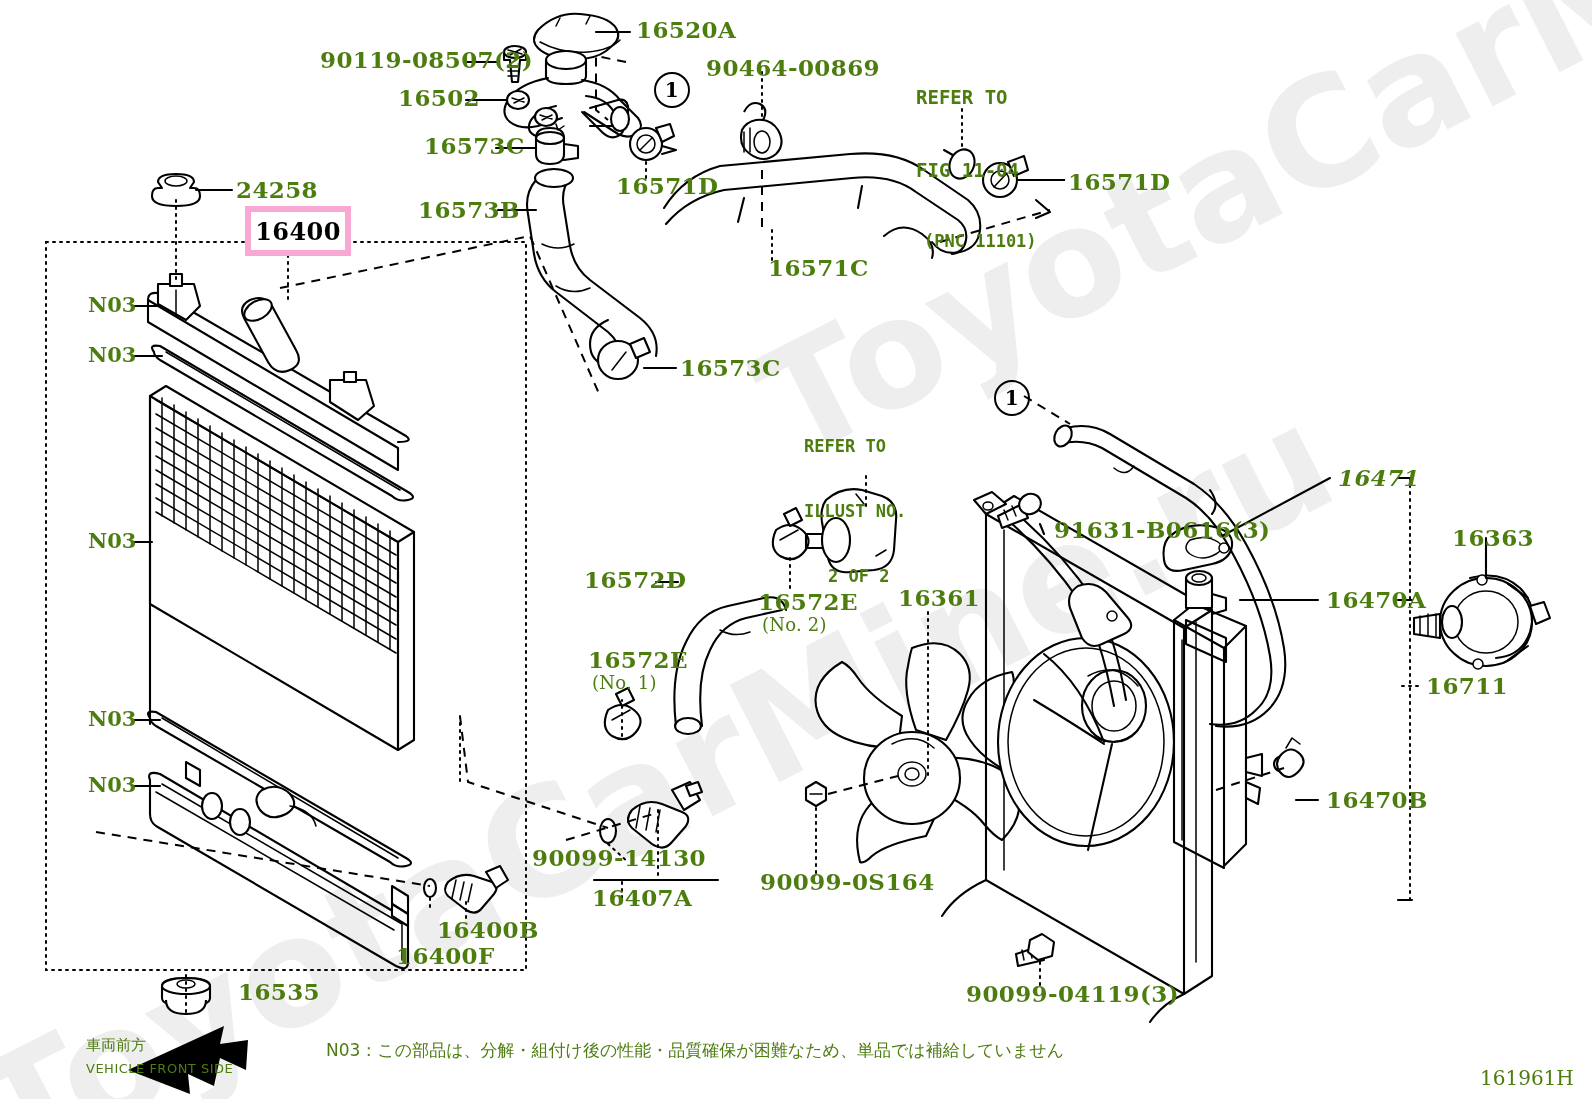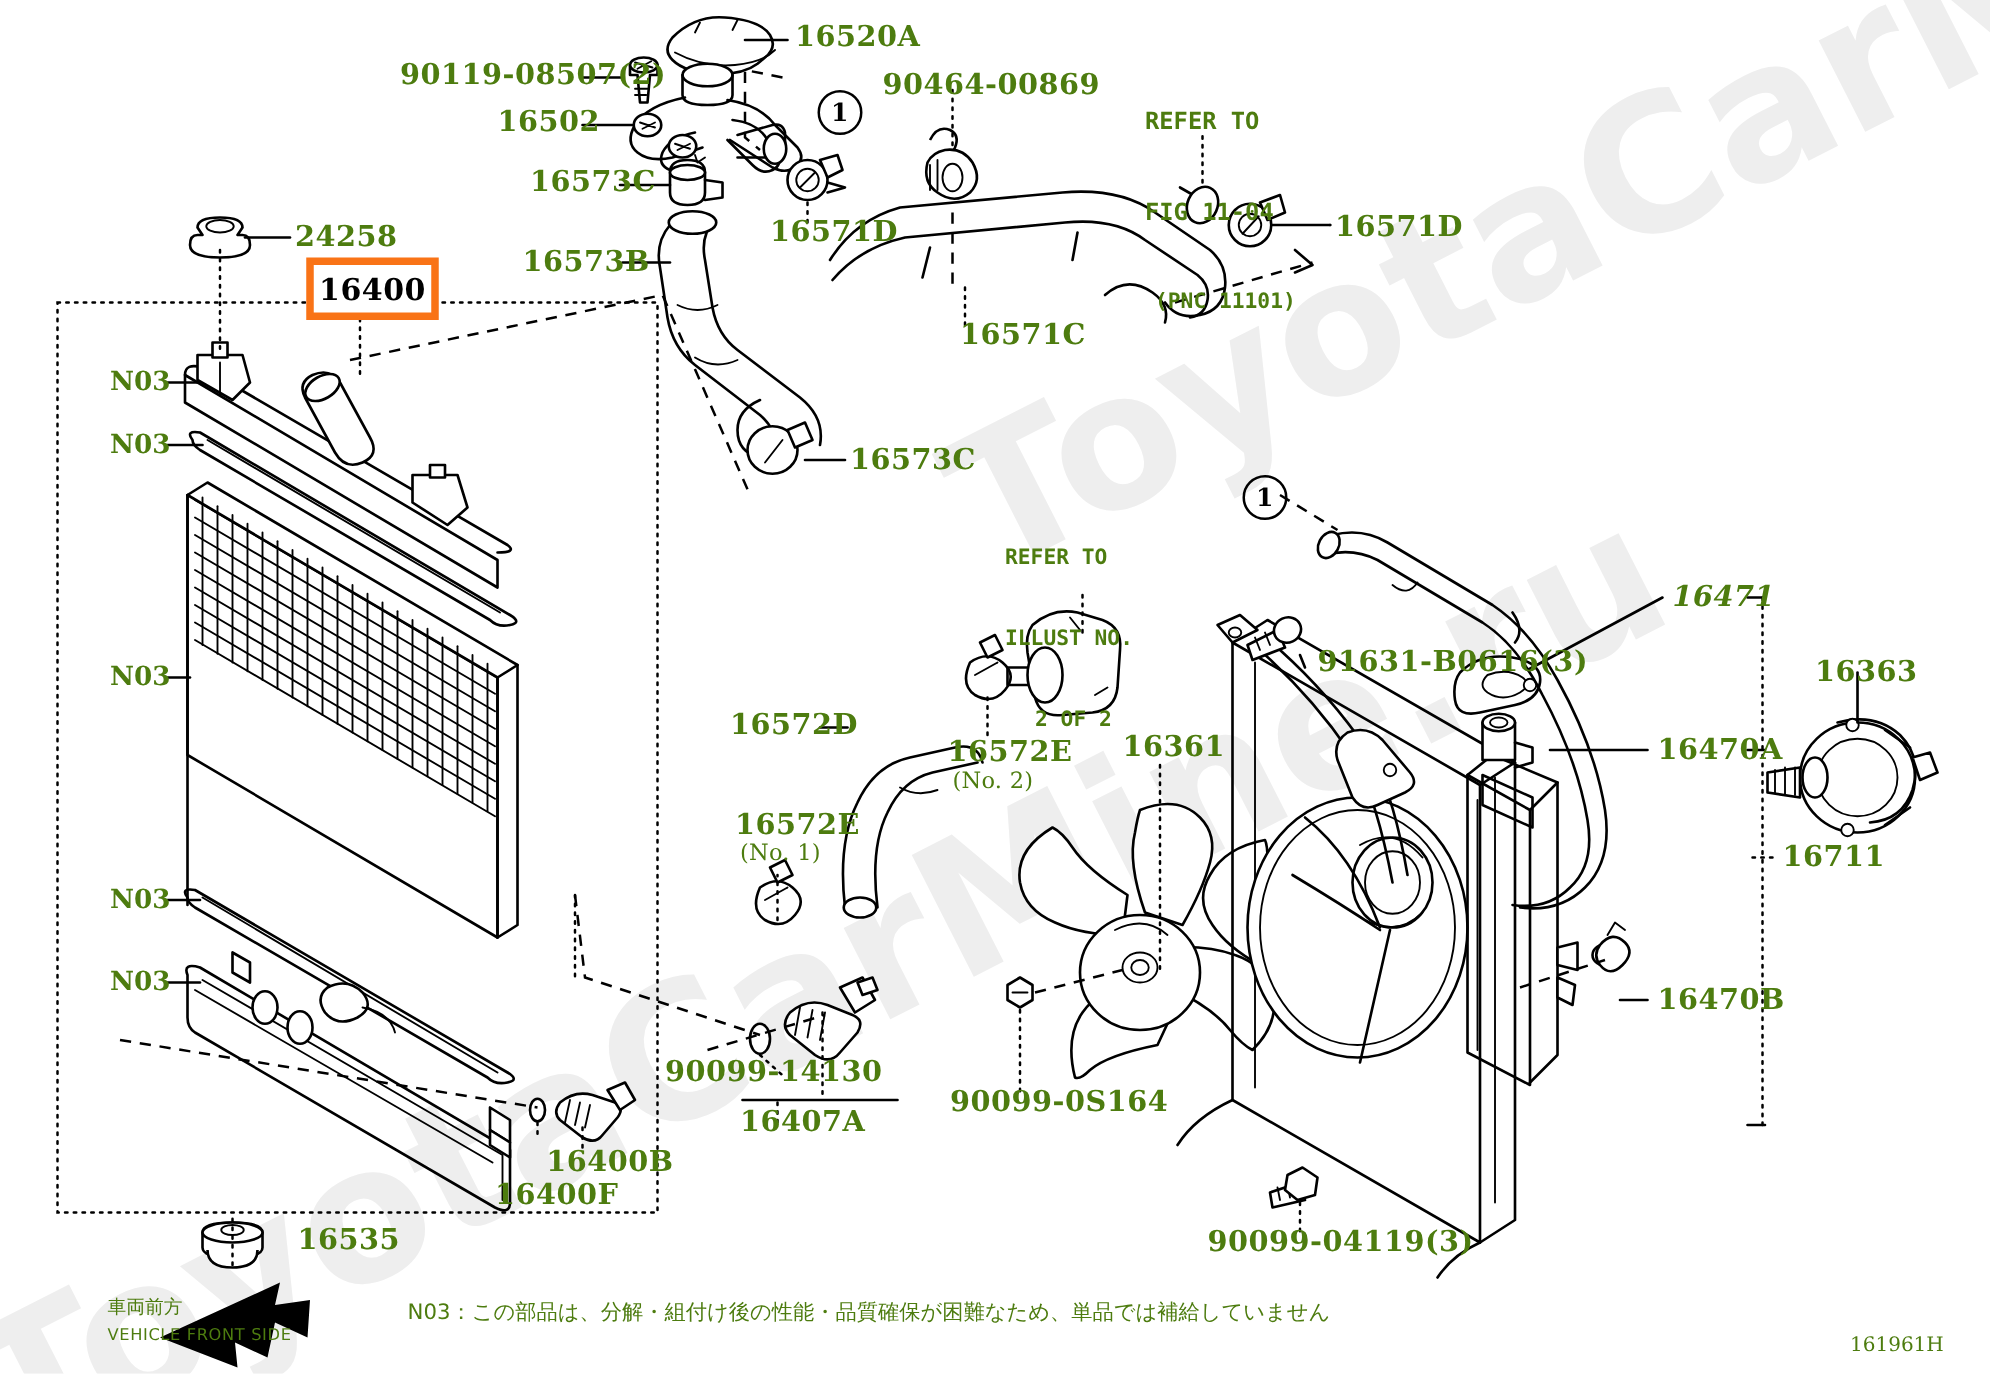--- a/index.html
+++ b/index.html
@@ -6,26 +6,26 @@
   #page{position:relative;width:1592px;height:1099px;background:#ffffff;
         font-family:"DejaVu Sans",sans-serif;overflow:hidden;}
   .lbl{position:absolute;color:#4d7c0f;white-space:pre;line-height:1.05;}
   .pn{font-family:"DejaVu Serif",serif;font-weight:bold;font-size:23px;letter-spacing:.4px;}
   .pn-sub{font-family:"DejaVu Serif",serif;font-size:18px;letter-spacing:.2px;}
   .n03{font-family:"DejaVu Serif",serif;font-weight:bold;font-size:21px;}
   .refer{font-family:"DejaVu Sans Mono",monospace;font-weight:bold;font-size:19px;line-height:1.28;}
   .refer.sm{font-size:17px;font-weight:bold;}
   .note{font-family:"DejaVu Sans",sans-serif;font-size:16.5px;}
   .note-jp{font-family:"DejaVu Sans",sans-serif;font-size:17px;}
-  .figno{font-family:"DejaVu Serif",serif;font-size:16px;}
+  .figno{font-family:"DejaVu Serif",serif;font-size:20px;}
   .frontside{font-family:"DejaVu Sans",sans-serif;font-size:13px;letter-spacing:.5px;}
   .jp-front{font-family:"DejaVu Sans",sans-serif;font-size:15px;}
 
   
-  #hl{position:absolute;border:6px solid #f97316;background:#ffffff;
+  #hl{position:absolute;border:6px solid #f9a8d4;background:#ffffff;
       display:flex;align-items:center;justify-content:center;}
   #hl .pn{font-size:24px;}
 
   
   #wm{position:absolute;inset:0;pointer-events:none;overflow:hidden;}
   #wm span{position:absolute;font-family:"DejaVu Sans",sans-serif;
            font-weight:bold;font-size:150px;color:#eeeeee;
            transform:rotate(-27deg);white-space:nowrap;}
   #wm .w1{left:690px;top:-10px;}
   #wm .w2{left:-90px;top:700px;}

